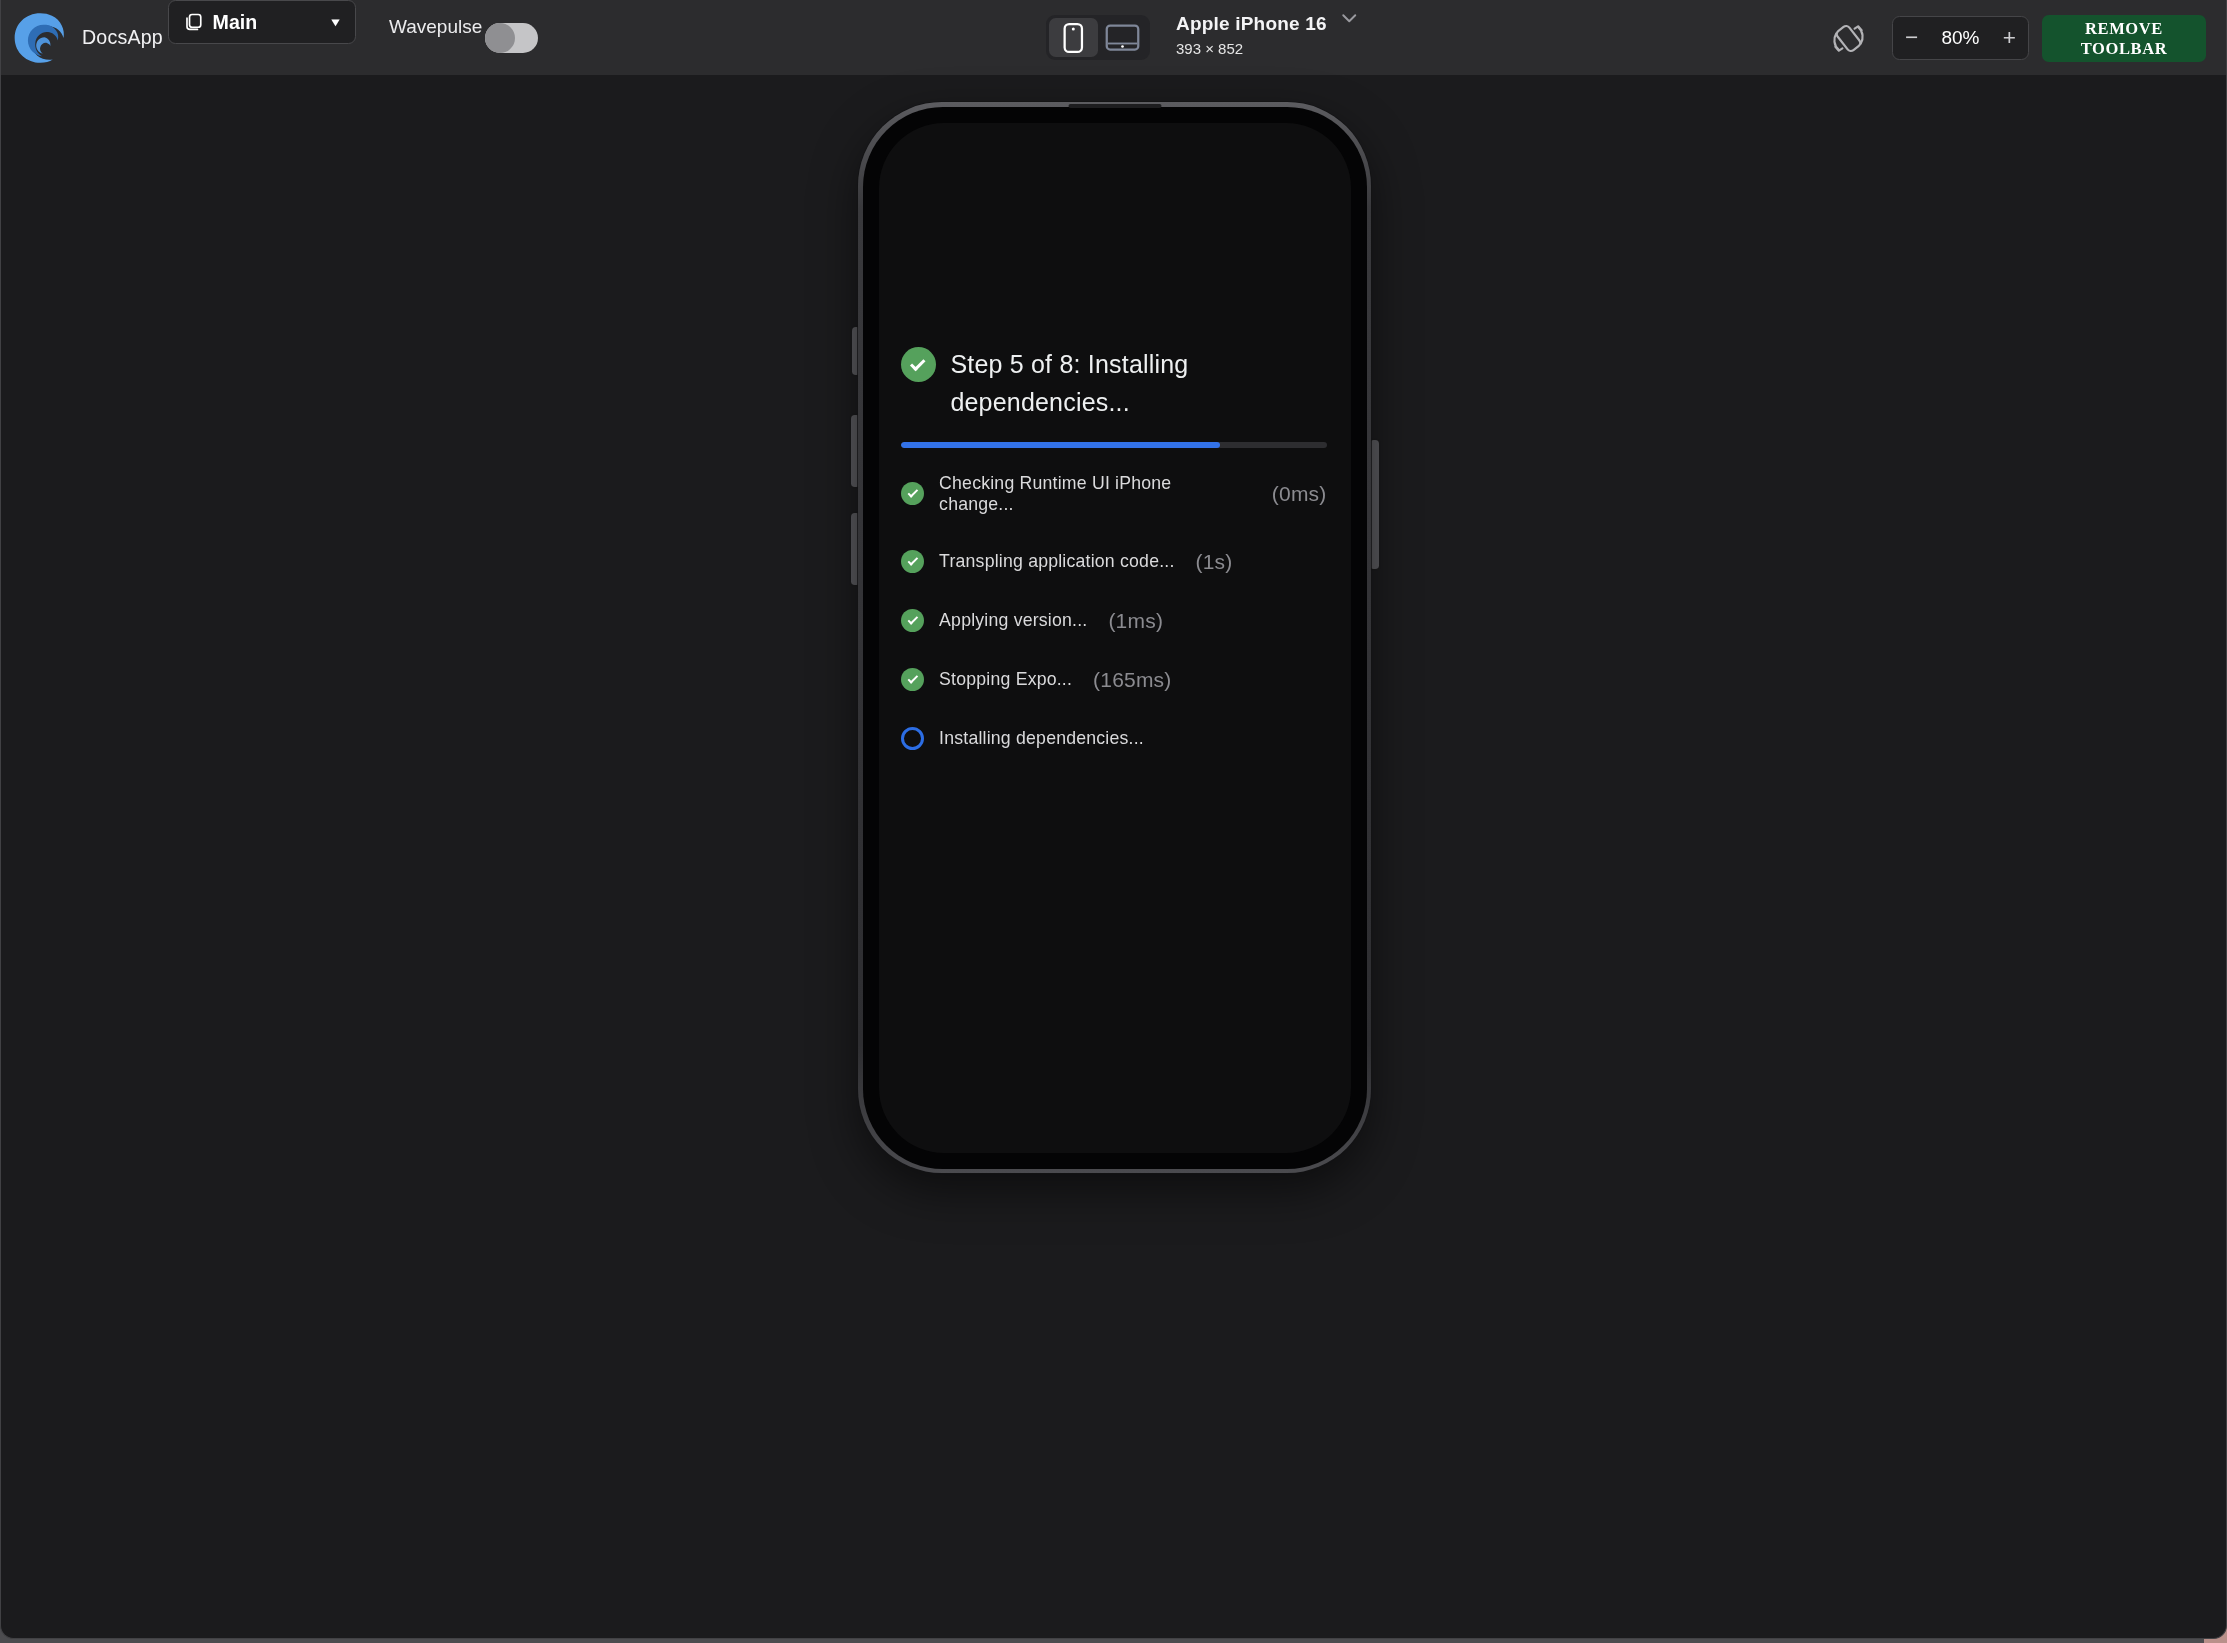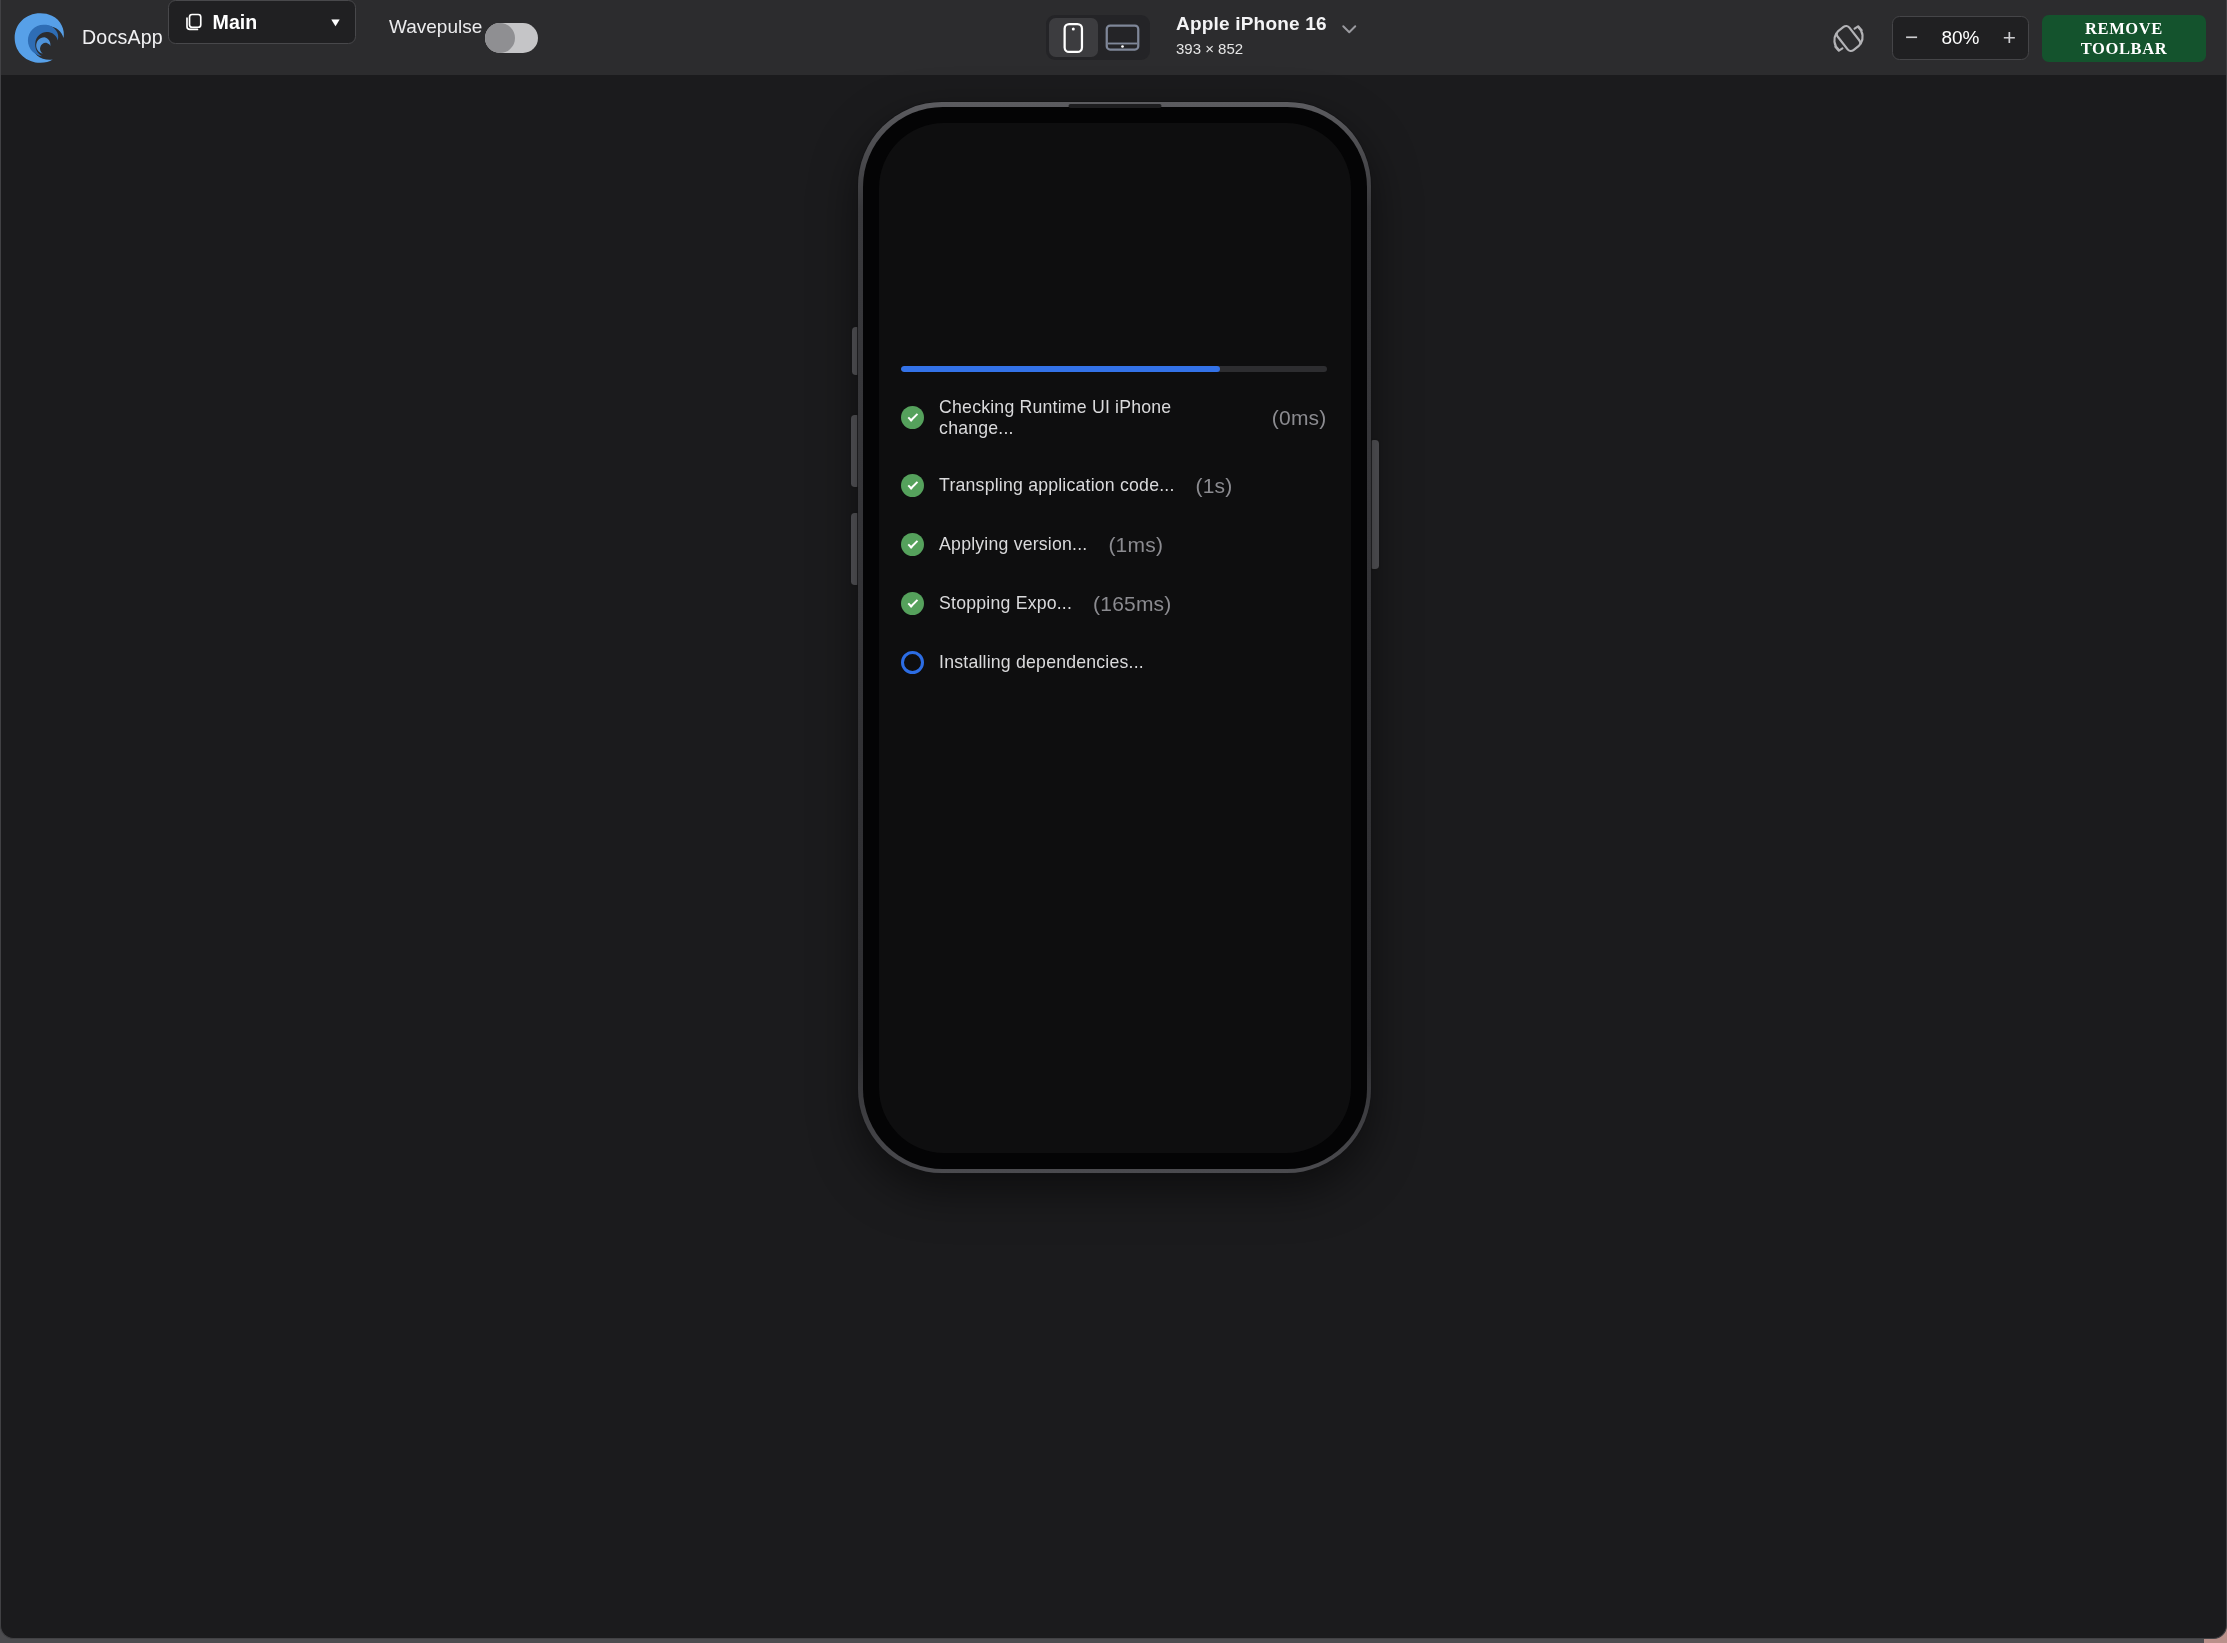--- a/index.html
+++ b/index.html
@@ -25,21 +25,21 @@
     background:#c5c5c7; cursor:pointer; }
   .toggle .knob { position:absolute; left:0; top:0; width:30px; height:30px; border-radius:50%; background:#8f8f92;
     transition:left .15s; }
 
   .segmented { position:absolute; left:1045px; top:15px; width:104px; height:45px; background:#242427;
     border-radius:9px; display:flex; padding:3px; }
   .segment { width:49px; height:39px; border-radius:6.8px; display:flex; align-items:center; justify-content:center; cursor:pointer; }
   .segment.selected { background:#3c3c3f; }
 
   .device-info { position:absolute; left:1175px; top:12.8px; }
-  .device-name-row { display:flex; align-items:flex-end; gap:14px; }
+  .device-name-row { display:flex; align-items:flex-start; gap:14px; }
   .device-name { color:#f4f4f6; font-size:19px; font-weight:600; letter-spacing:0.2px; }
   .device-dims { color:#e5e5e5; font-size:15px; margin-top:5.3px; }
 
   .rotate-btn { position:absolute; left:1827px; top:18px; width:41px; height:41px; cursor:pointer; }
   .zoom-box { position:absolute; left:1891px; top:16px; width:137px; height:44px; background:#202022;
     border:1.1px solid #454548; border-radius:7.5px; display:flex; align-items:center; justify-content:space-between; padding:0 12px; }
   .zoom-btn { color:#cdcdd0; font-size:22.6px; font-weight:300; cursor:pointer; line-height:1; }
   .zoom-level { color:#fff; font-size:19px; font-weight:500; }
   .remove-btn { position:absolute; left:2041px; top:15px; width:164px; height:47px; background:#14532d;
     border:none; border-radius:6.8px; color:#fff; font-size:16.5px; font-weight:700; letter-spacing:0.6px;
@@ -160,20 +160,26 @@
   <div class="side-btn sb-vol-up"></div>
   <div class="side-btn sb-vol-dn"></div>
   <div class="side-btn sb-power"></div>
 
   <div class="phone-frame">
     <div class="mic-slit"></div>
     <div class="phone-inner">
       <div class="screen">
 
         <div class="step-content">
+          <div class="step-header">
+            <span class="check-circle check-lg">
+              <i class="checkmark"></i>
+            </span>
+            <div class="step-title">Step 5 of 8: Installing dependencies...</div>
+          </div>
 
           <div class="progress">
             <div class="progress-fill" id="progress-fill" style="width: 75%;"></div>
           </div>
 
           <div class="task-list" id="task-list">
   <div class="task-row">
     <span class="check-circle check-sm">
       <i class="checkmark"></i>
     </span>

